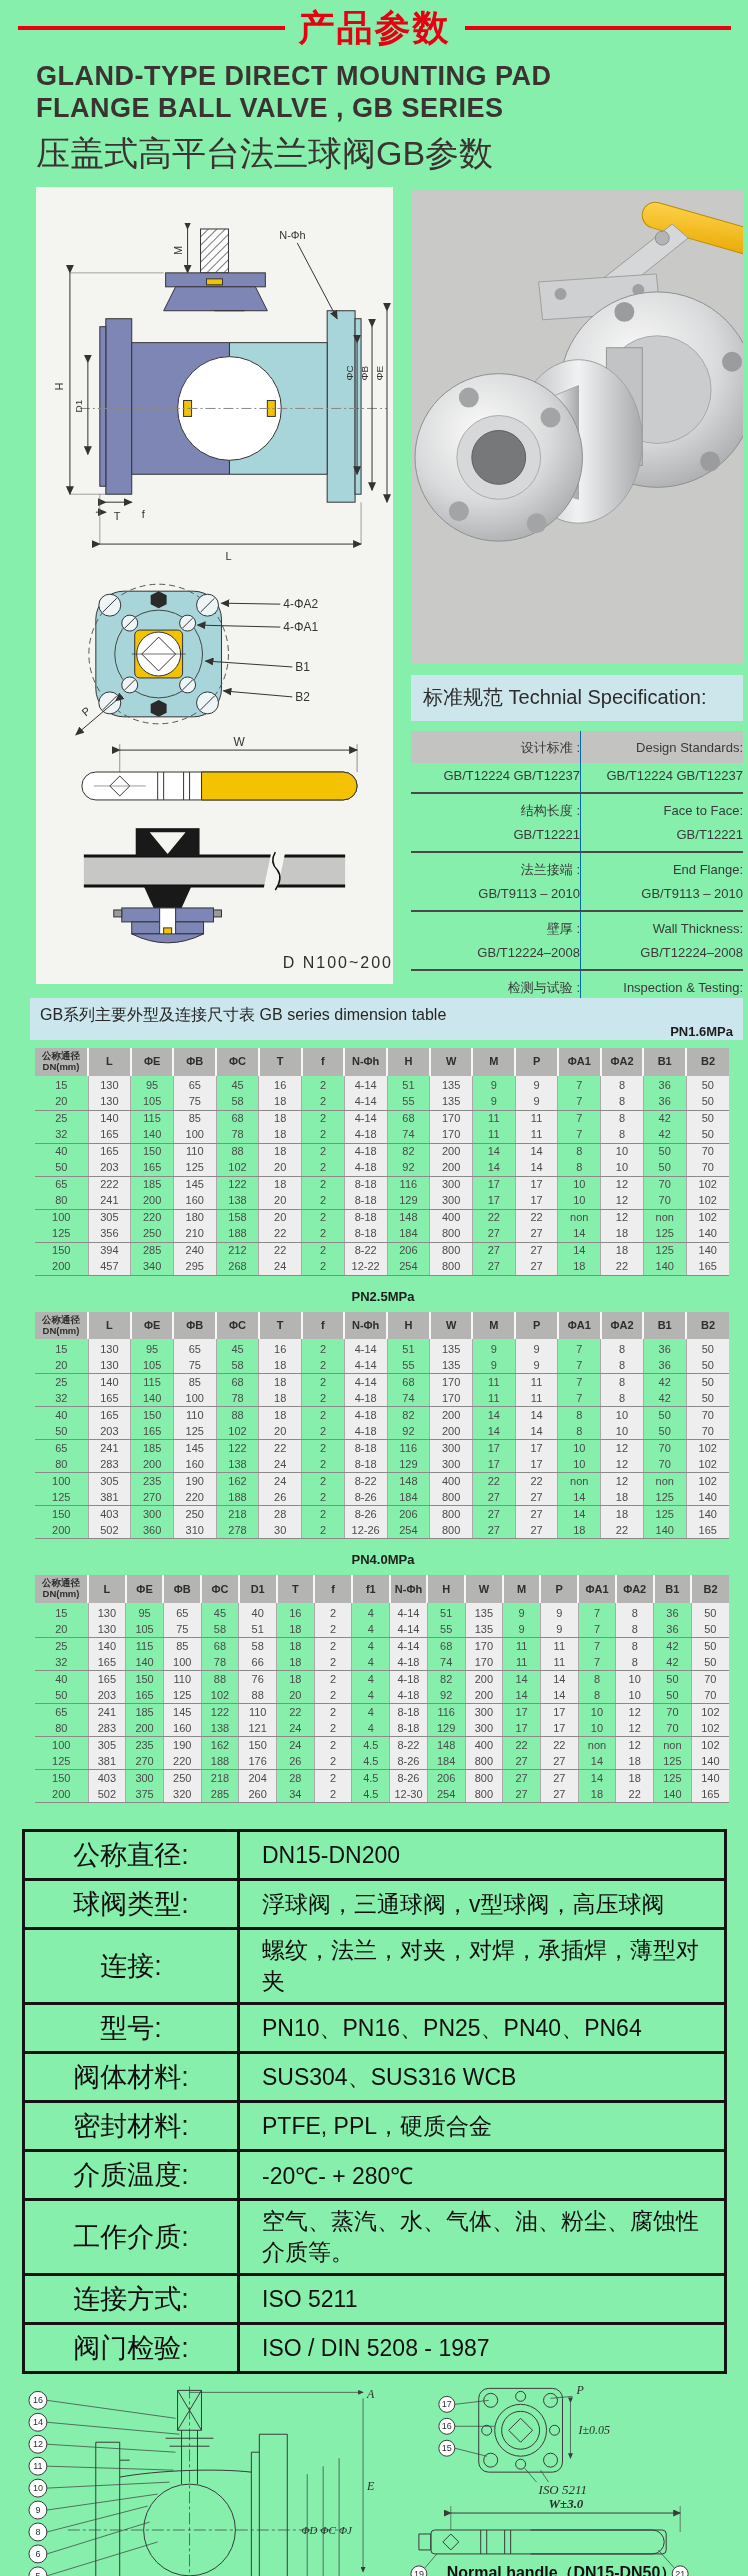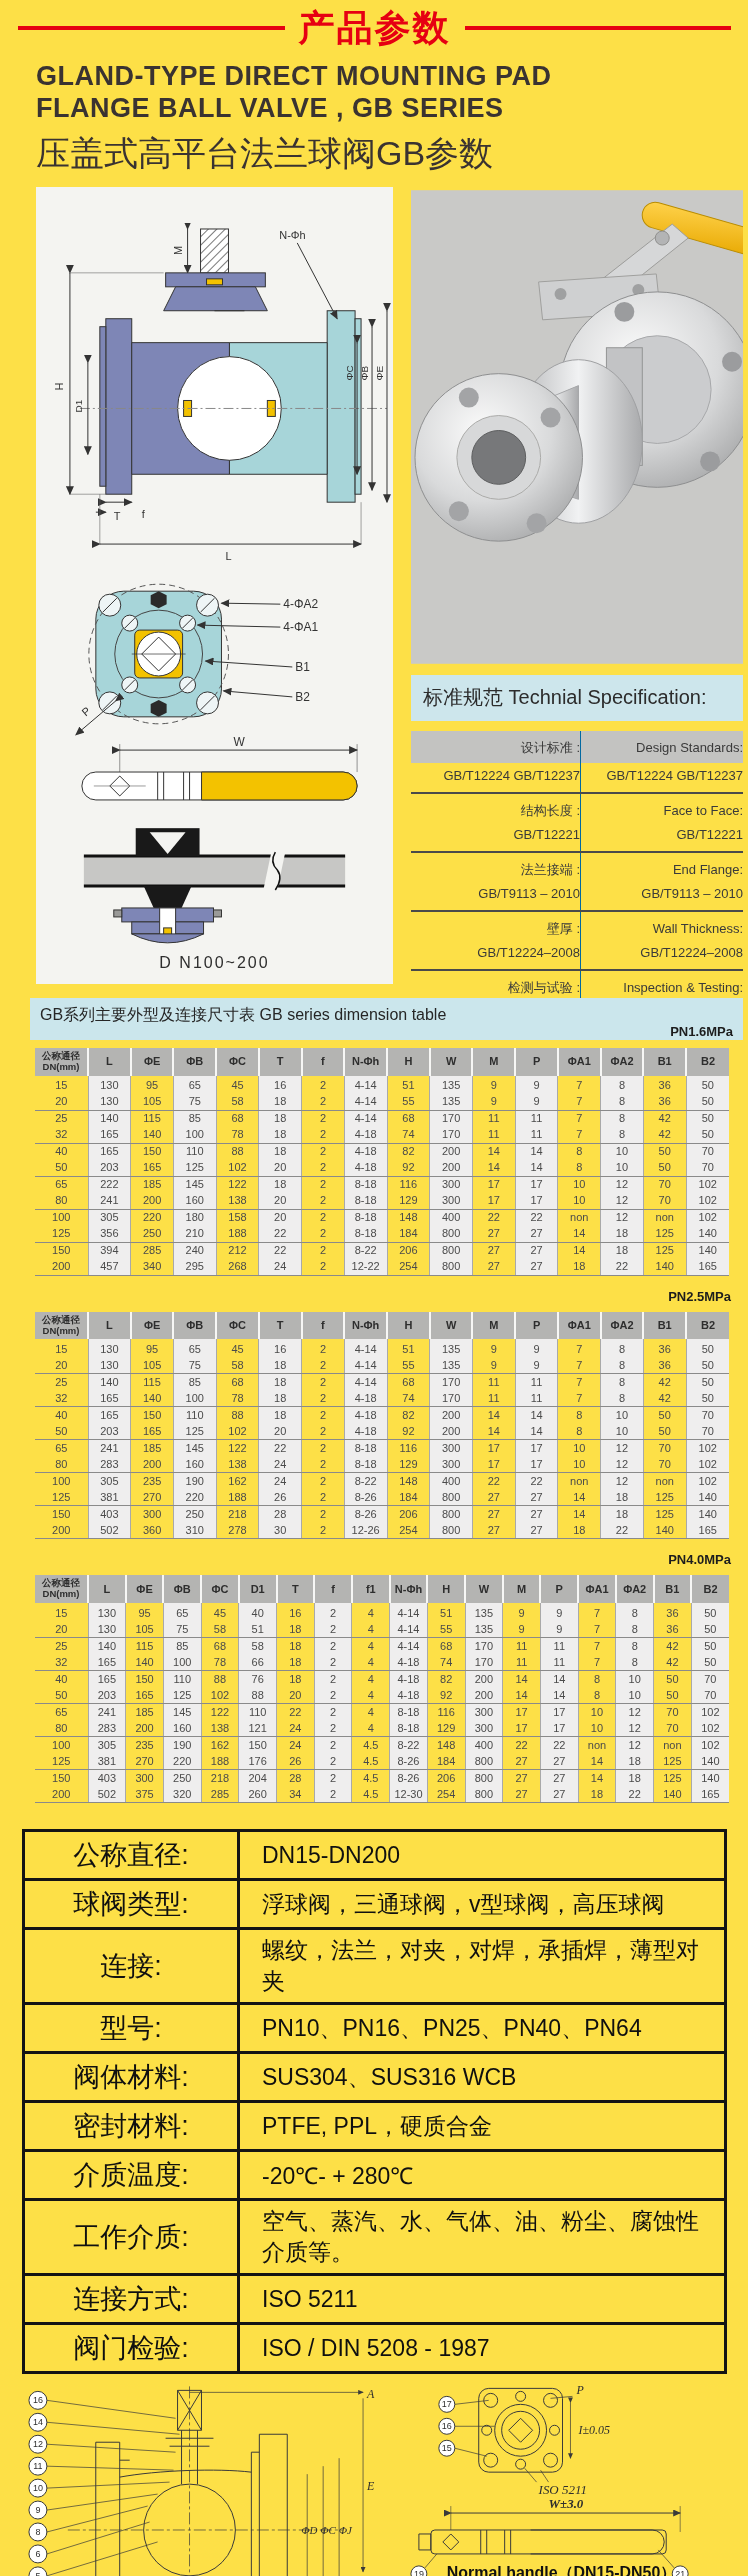--- a/index.html
+++ b/index.html
@@ -1,52 +1,52 @@
 <!DOCTYPE html>
 <html><head>
 <meta charset="utf-8">
 <style>
   html,body{margin:0;padding:0;}
   body{width:749px;background:#ffffff;font-family:"Liberation Sans",sans-serif;color:#222;}
-  .page{width:749px;height:2576px;position:relative;overflow:hidden;background:#fde047;}
+  .page{width:749px;height:2576px;position:relative;overflow:hidden;background:#86efac;}
 
   
   .hdr{display:flex;align-items:center;padding-top:10px;}
   .hdr .rule{flex:1;height:4px;background:#e60012;}
   .hdr .rule.left{margin-left:18px;}
   .hdr .rule.right{margin-right:18px;}
   .hdr .hdr-title{color:#e60012;font-size:36px;font-weight:bold;letter-spacing:2px;padding:0 14px;line-height:1;}
 
   
   .title-block{margin:14px 36px 0 36px;}
   .title-en{font-size:27px;font-weight:bold;color:#3a3331;line-height:1.2;letter-spacing:0.5px;}
   .title-zh{font-size:34px;color:#3a3331;margin-top:6px;font-weight:500;}
 
   
   .top-graphics{position:relative;height:799px;margin-top:10px;}
   .draw-panel{position:absolute;left:36px;top:0;width:357px;height:797px;background:#f4f4f1;}
   .draw-panel svg{position:absolute;left:0;}
-  .sec-caption{position:absolute;left:0;top:767px;width:100%;text-align:center;font-size:16px;letter-spacing:2px;color:#2e2e2e;}
+  .sec-caption{position:absolute;left:0;top:767px;width:100%;text-align:right;font-size:16px;letter-spacing:2px;color:#2e2e2e;}
   .photo{position:absolute;left:411px;top:3px;width:332px;height:474px;}
   .spec-head{position:absolute;left:411px;top:488px;width:332px;height:46px;background:#cde6ec;display:flex;align-items:center;}
   .spec-head span{font-size:20px;color:#2c2c2c;padding-left:12px;white-space:nowrap;}
   .ts-wrap{position:absolute;left:411px;top:544px;width:332px;}
   table.ts{border-collapse:collapse;width:332px;}
   table.ts td{font-size:13px;color:#3a3a3a;padding:3px 0 2px 13px;vertical-align:middle;text-align:right;}
   table.ts td:first-child{width:156px;}
   table.ts td + td{border-left:1px solid #0369a1;}
   table.ts tr.ts-head td{background:#c3c3c1;padding-top:6px;padding-bottom:6px;}
   table.ts tr.ts-label td{padding-top:8px;}
   table.ts tr.ts-value td{border-bottom:2px solid #4a4a4a;padding-bottom:9px;padding-top:5px;}
 
   
   .dim-heading{margin:12px 6px 0 30px;background:#cbe6ec;position:relative;height:42px;}
   .dim-heading .txt{font-size:16px;color:#262626;padding:7px 0 0 10px;}
   .dim-heading .pn{position:absolute;right:10px;bottom:1px;font-size:13px;font-weight:bold;color:#1d1d1d;}
-  .pn-row{width:696px;margin:13px 0 3px 35px;text-align:right;font-size:13px;font-weight:bold;color:#1d1d1d;}
+  .pn-row{width:696px;margin:13px 0 3px 35px;text-align:center;font-size:13px;font-weight:bold;color:#1d1d1d;}
 
   
   table.dim{border-collapse:collapse;table-layout:fixed;width:694px;margin:8px 0 0 35px;}
   table.dim th{background:#b4b4b2;font-size:11px;font-weight:bold;color:#2e2e2e;padding:3px 0;line-height:1.15;border-left:2px solid #f7f7f5;}
   table.dim th:first-child{border-left:none;width:52px;font-size:9.5px;}
   table.dim td{font-size:11px;color:#4b4b4b;text-align:center;height:16px;padding:0;line-height:1;border-left:1px solid #a9a9a9;}
   table.dim td:first-child{border-left:none;}
   table.dim td.alt{background:#efeeee;}
   table.dim tr.grp td{border-bottom:1.5px solid #8a8a8a;}
   table.dim tbody tr:first-child td{padding-top:2px;}

